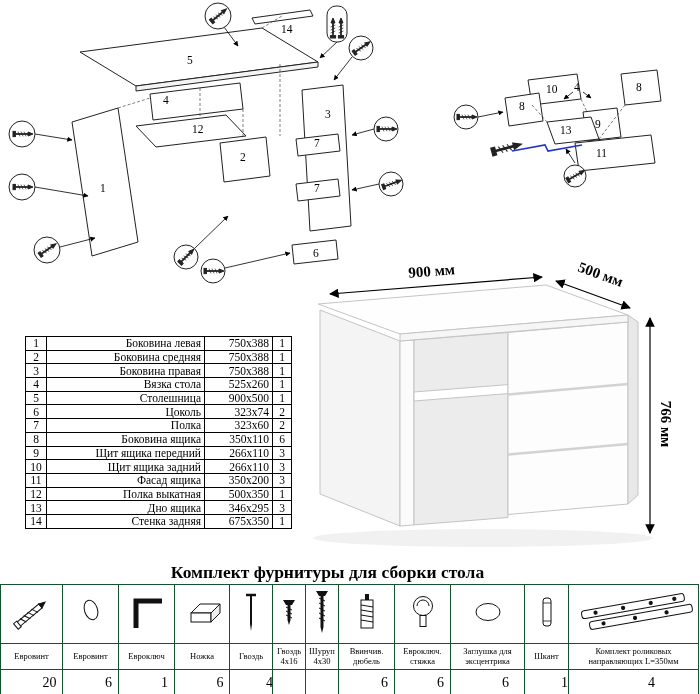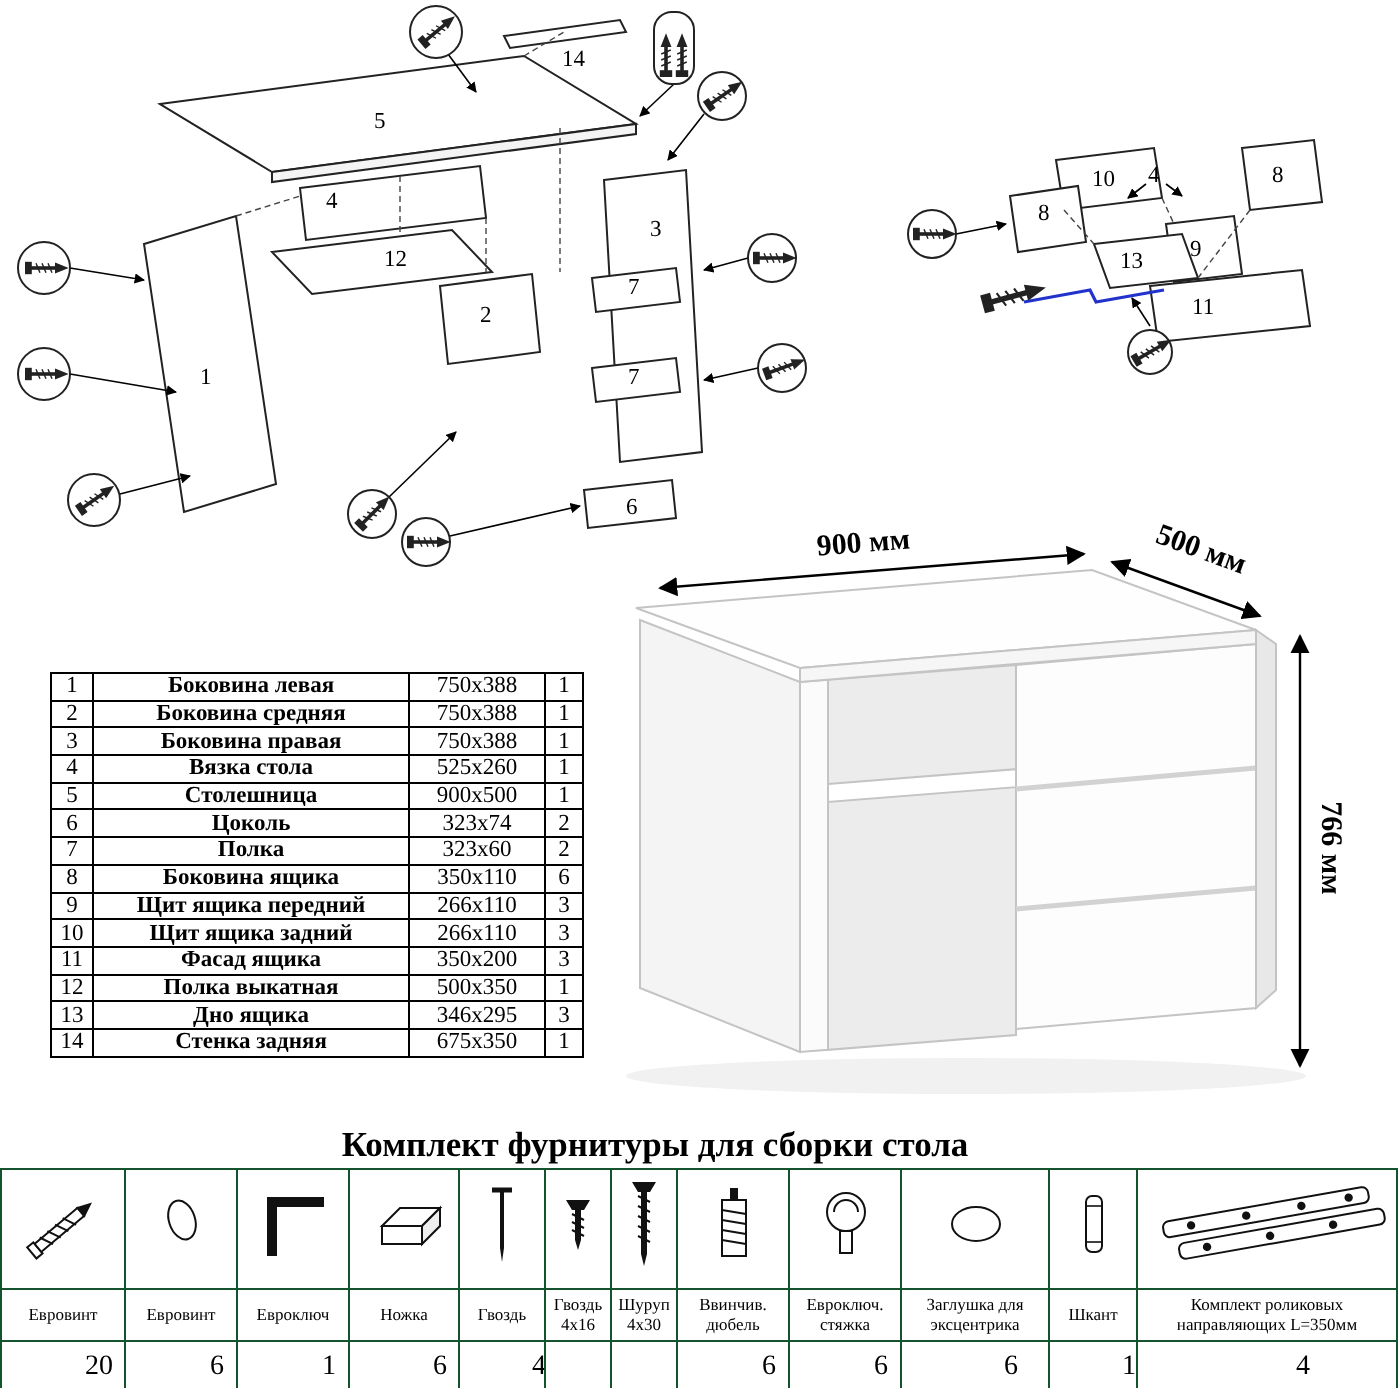--- a/index.html
+++ b/index.html
@@ -10,22 +10,22 @@
   svg text { font-family:"Liberation Serif", serif; fill:#000; }
   .plabel { font-size:11.5px; }
   .dim { font-size:15px; font-weight:bold; }
 
   .exploded { position:absolute; left:0; top:0; }
   .render   { position:absolute; left:298px; top:252px; }
 
   table.parts { position:absolute; left:25px; top:336px; border-collapse:collapse; font-size:11.5px; }
   table.parts td { border:1px solid #000; height:13.7px; line-height:12px; padding:0 3px; white-space:nowrap; }
   table.parts td.num { width:21px; text-align:center; }
-  table.parts td.nm  { width:158px; text-align:center;font-weight:bold; }
-  table.parts td.sz  { width:68px; text-align:center; }
+  table.parts td.nm  { width:158px; text-align:right; }
+  table.parts td.sz  { width:68px; text-align:right; }
   table.parts td.qty { width:19px; text-align:center; }
 
   .hw-title { position:absolute; left:0; top:562px; width:655px; text-align:center; font-size:17.5px;font-weight:bold; }
 
   table.hw { position:absolute; left:0; top:584px; width:699px; border-collapse:collapse; table-layout:fixed; }
   table.hw td { border:1px solid #14532d; text-align:center; vertical-align:middle; overflow:hidden; }
   table.hw tr.icons td { height:58px; }
   table.hw tr.names td { height:26px; font-size:8.5px; line-height:1.1; padding:1px; }
   table.hw tr.qtys  td { height:26px; font-size:14px;padding-left:36px; }
 </style>

